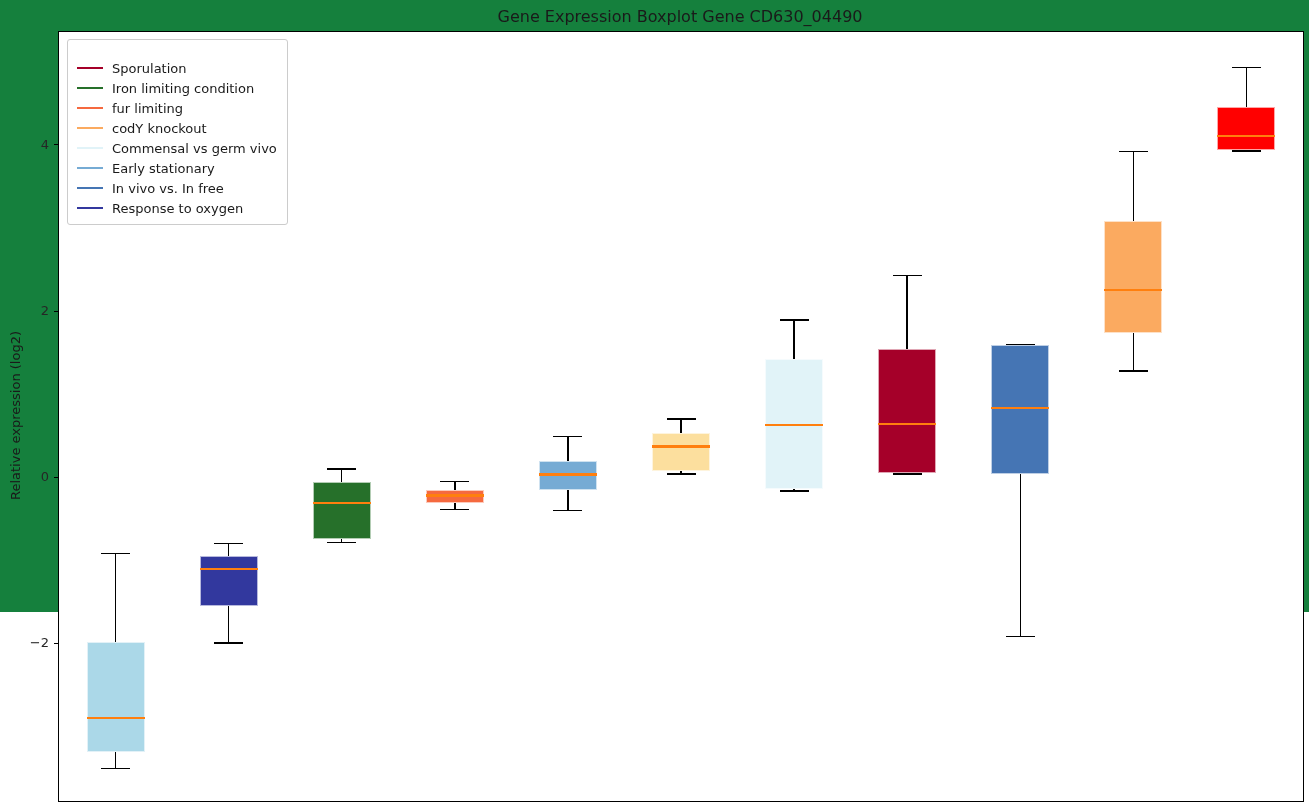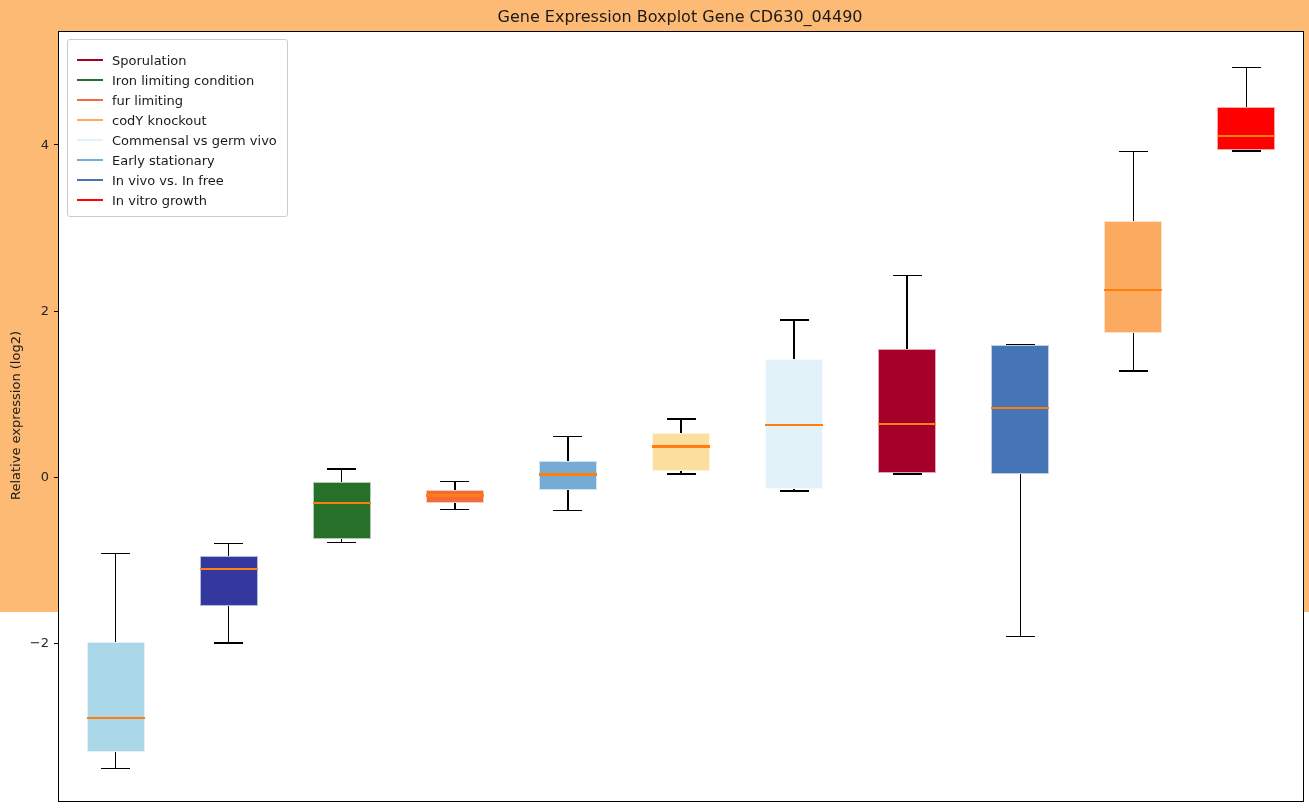--- a/index.html
+++ b/index.html
@@ -8,21 +8,21 @@
     width: 1309px;
     height: 812px;
     background: #ffffff;
     font-family: "DejaVu Sans", sans-serif;
     overflow: hidden;
   }
   .figure {
     position: relative;
     width: 1309px;
     height: 612px;
-    background: #fdba74;
+    background: #15803d;
   }
   .chart-title {
     position: absolute;
     left: 58px;
     top: 7px;
     width: 1244px;
     text-align: center;
     font-size: 16px;
     color: #1a1a1a;
   }
@@ -63,21 +63,21 @@
     color: #262626;
     line-height: 18px;
   }
   .legend {
     position: absolute;
     left: 8px;
     top: 7px;
     background: rgba(255,255,255,0.85);
     border: 1px solid #cccccc;
     border-radius: 3px;
-    padding: 10px 10px 6px 9px;
+    padding: 18px 10px 6px 9px;
     z-index: 5;
   }
   .legend-row {
     display: flex;
     align-items: center;
     height: 20.0px;
   }
   .legend-swatch {
     display: inline-block;
     width: 26px;
@@ -141,22 +141,22 @@
         </div>
         <div class="legend-row">
           <div class="legend-swatch" style="background: rgb(118, 171, 212);"></div>
           <span class="legend-label">Early stationary</span>
         </div>
         <div class="legend-row">
           <div class="legend-swatch" style="background: rgb(69, 117, 180);"></div>
           <span class="legend-label">In vivo vs. In free</span>
         </div>
         <div class="legend-row">
-          <div class="legend-swatch" style="background: rgb(255, 0, 0);"></div>
-          <span class="legend-label">In vitro growth</span>
+          <div class="legend-swatch" style="background: rgb(50, 56, 158);"></div>
+          <span class="legend-label">Response to oxygen</span>
         </div>
       </div>
     <div>
         <div class="tick-mark" style="top: 610.714px;"></div>
         <div class="tick-label" style="top: 602.214px;">−2</div>
         <div class="tick-mark" style="top: 444.623px;"></div>
         <div class="tick-label" style="top: 436.123px;">0</div>
         <div class="tick-mark" style="top: 278.532px;"></div>
         <div class="tick-label" style="top: 270.032px;">2</div>
         <div class="tick-mark" style="top: 112.442px;"></div>

